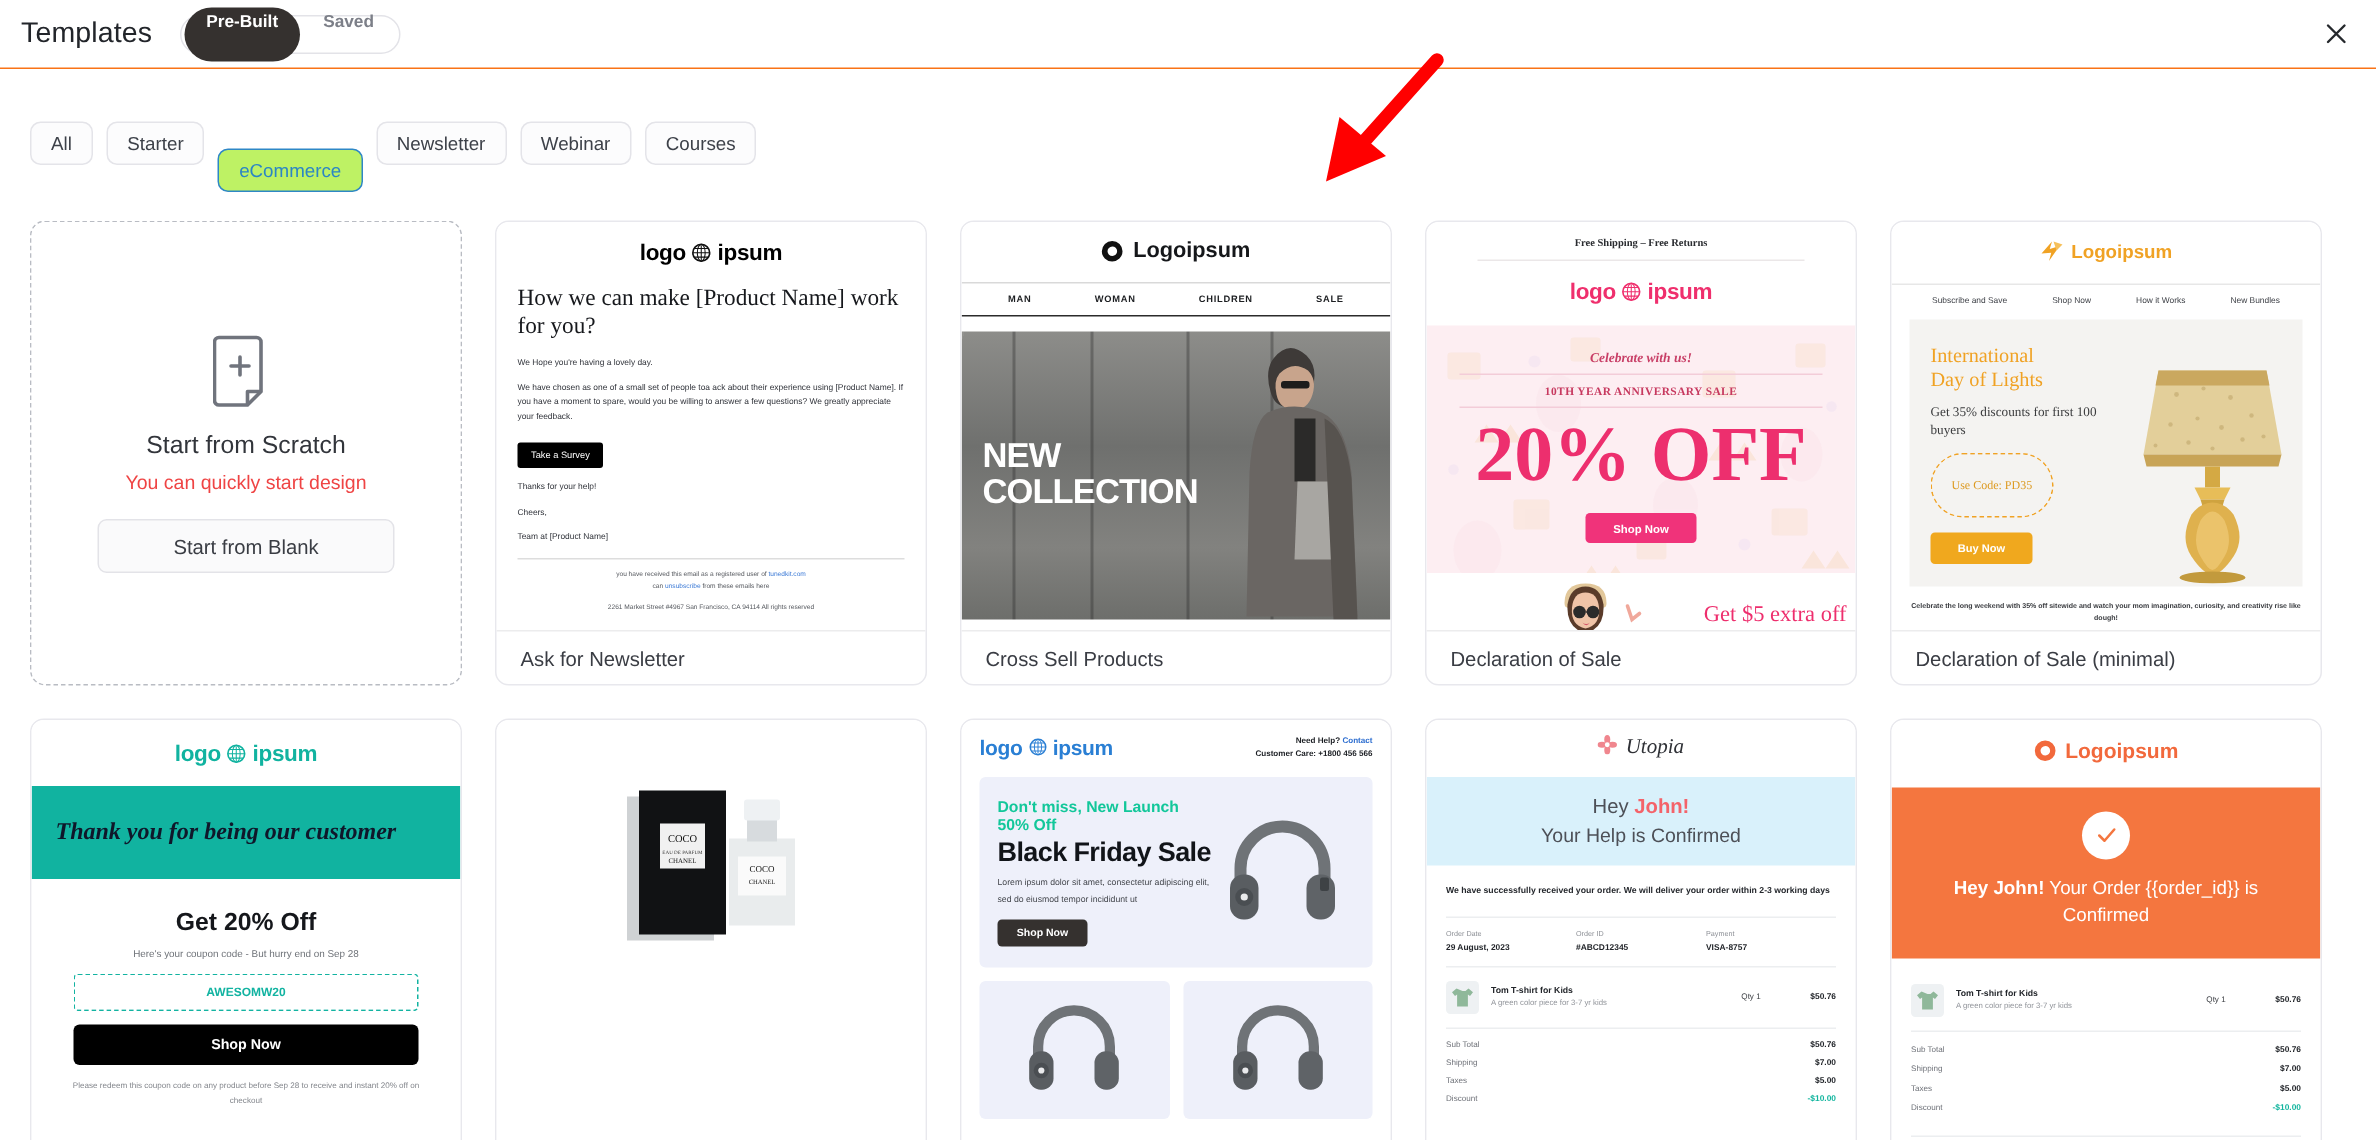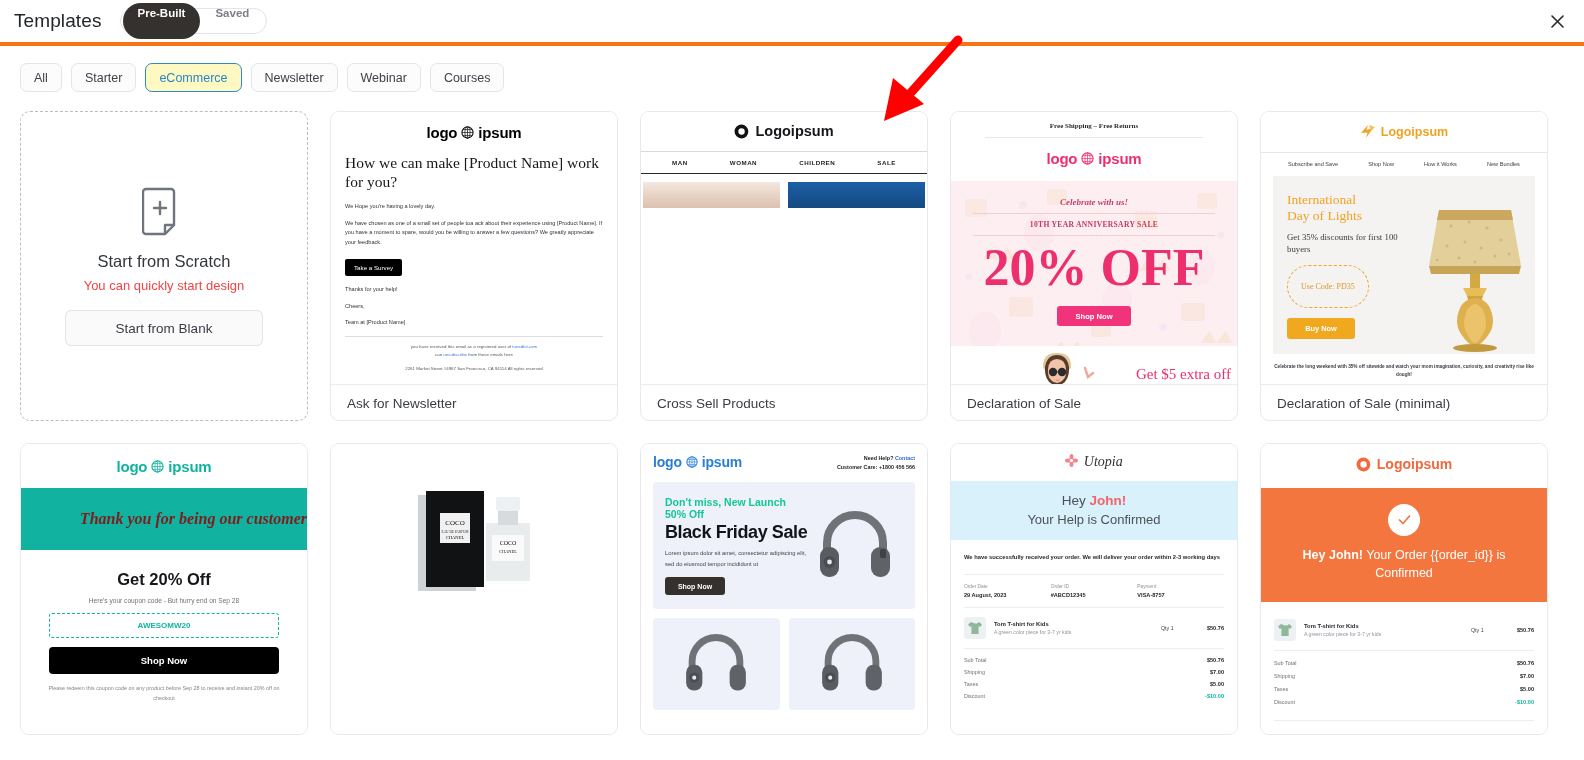--- a/index.html
+++ b/index.html
@@ -9,21 +9,21 @@
     font-family: "Liberation Sans", sans-serif;
     overflow: hidden;
   }
 
   
   .header {
     height: 46px;
     display: flex;
     align-items: center;
     padding: 0 14px;
-    border-bottom: 4px solid #f97316;
+    border-bottom: 1px solid #f97316;
     position: relative;
     background: #fff;
   }
   .page-title {
     font-size: 19px;
     color: #22252a;
     letter-spacing: .1px;
     margin-right: 18px;
   }
   .seg-wrap {
@@ -73,21 +73,22 @@
     border-radius: 7px;
     background: #fcfcfd;
     font-size: 12.5px;
     color: #3d4149;
     cursor: pointer;
     white-space: nowrap;
   }
   .chip.active {
     border-color: #2e87c6;
     color: #2b86c5;
-    background: #fef9c3;
+    background: #bef264;
+    margin-top: 36px;
   }
 
   
   .grid {
     display: grid;
     grid-template-columns: repeat(5, 288px);
     gap: 22px;
     padding: 19px 20px 0 20px;
   }
   .card {
@@ -262,23 +263,23 @@
   .c5 .buy {
     width:68px; height:21px; background:#f0a81e; color:#fff; border-radius:3px;
     display:flex; align-items:center; justify-content:center;
     font-size:7.4px; font-weight:bold;
   }
   .c5 .foot { font-size:4.7px; color:#3a3c40; text-align:center; padding:9px 12px 0; line-height:1.7; font-weight:bold; }
 
   
   .c6 .logo { text-align:center; padding: 14px 0 13px; }
   .c6 .band {
-    background:#11b3a0; color:#7f1d1d; text-align:right;
+    background:#11b3a0; color:#0f172a; text-align:left;
     font-family:"Liberation Serif",serif; font-style:italic; font-weight:bold;
-    font-size:16px; padding: 22px 0;
+    font-size:16px; padding: 22px 16px;
   }
   .c6 .get { text-align:center; font-size:16.5px; font-weight:bold; color:#15171b; margin: 20px 0 8px; }
   .c6 .sub { text-align:center; font-size:6.6px; color:#6f7379; margin-bottom: 9px; }
   .c6 .coupon {
     margin: 0 28px 9px; border: 1.3px dashed #12b3a1; border-radius:3px;
     text-align:center; font-size:8px; font-weight:bold; color:#12b3a1; padding: 7px 0;
   }
   .c6 .shop {
     margin: 0 28px 10px; background:#000; color:#fff; border-radius:4px;
     text-align:center; font-size:9.5px; font-weight:bold; padding: 8px 0;
@@ -454,20 +455,39 @@
             <path d="M7.5 0.6 A6.9 6.9 0 1 1 7.4 14.4 A6.9 6.9 0 1 1 7.5 0.6 Z M7.5 4.3 A3.2 3.2 0 1 0 7.6 10.7 A3.2 3.2 0 1 0 7.5 4.3 Z" fill="#111" fill-rule="evenodd"></path>
           </svg>
           <span>Logoipsum</span>
         </span>
       </div>
       <div class="nav">
         <span>MAN</span>
         <span>WOMAN</span>
         <span>CHILDREN</span>
         <span>SALE</span>
+      </div>
+      <div class="hero">
+        <div class="slab" style="left:34px"></div>
+        <div class="slab" style="left:86px"></div>
+        <div class="slab" style="left:150px"></div>
+        <div class="slab" style="left:206px"></div>
+        <svg class="model" viewBox="0 0 110 190">
+          <path d="M44 16 q10 -13 22 -2 q8 8 4 22 q-2 10 -13 12 q-12 2 -15 -10 q-4 -14 2 -22z" fill="#3e3a38"></path>
+          <path d="M48 26 q9 -9 19 -2 q6 6 3 16 q-3 10 -12 10 q-10 0 -12 -10 q-2 -9 2 -14z" fill="#c8a48c"></path>
+          <rect x="49" y="31" width="19" height="5" rx="2" fill="#1d1c1b"></rect>
+          <path d="M40 52 q18 -8 36 0 q16 7 20 40 l4 96 h-74 l2 -96 q2 -33 12 -40z" fill="#6a6663"></path>
+          <path d="M58 56 l0 42 l14 0 l0 -42z" fill="#2b2a29"></path>
+          <path d="M60 98 l22 0 l2 52 l-26 0z" fill="#a8a6a2"></path>
+          <path d="M78 56 q14 6 18 40 l4 94 l-16 0 l-4 -90z" fill="#57534f"></path>
+        </svg>
+        <h3>
+          <span>NEW</span><br>
+          <span>COLLECTION</span>
+        </h3>
       </div>
       <div class="thumbs">
         <div style="background:linear-gradient(180deg,#f3e7df,#dcc0ae)"></div>
         <div style="background:linear-gradient(180deg,#1c5fa8,#16497f)"></div>
       </div>
     </div>
     <div class="caption">Cross Sell Products</div>
   </div>
 
   <div class="card">

